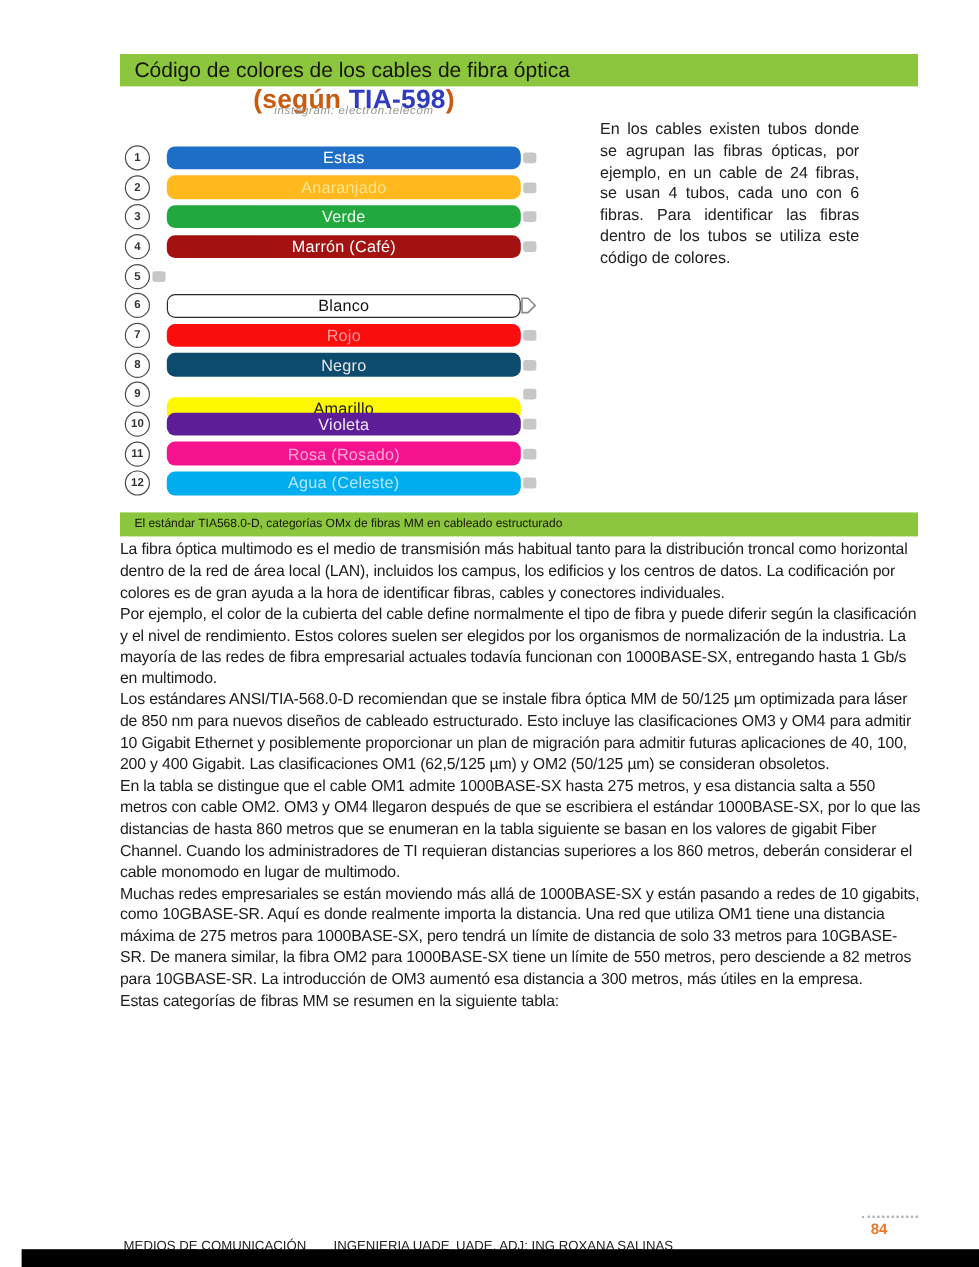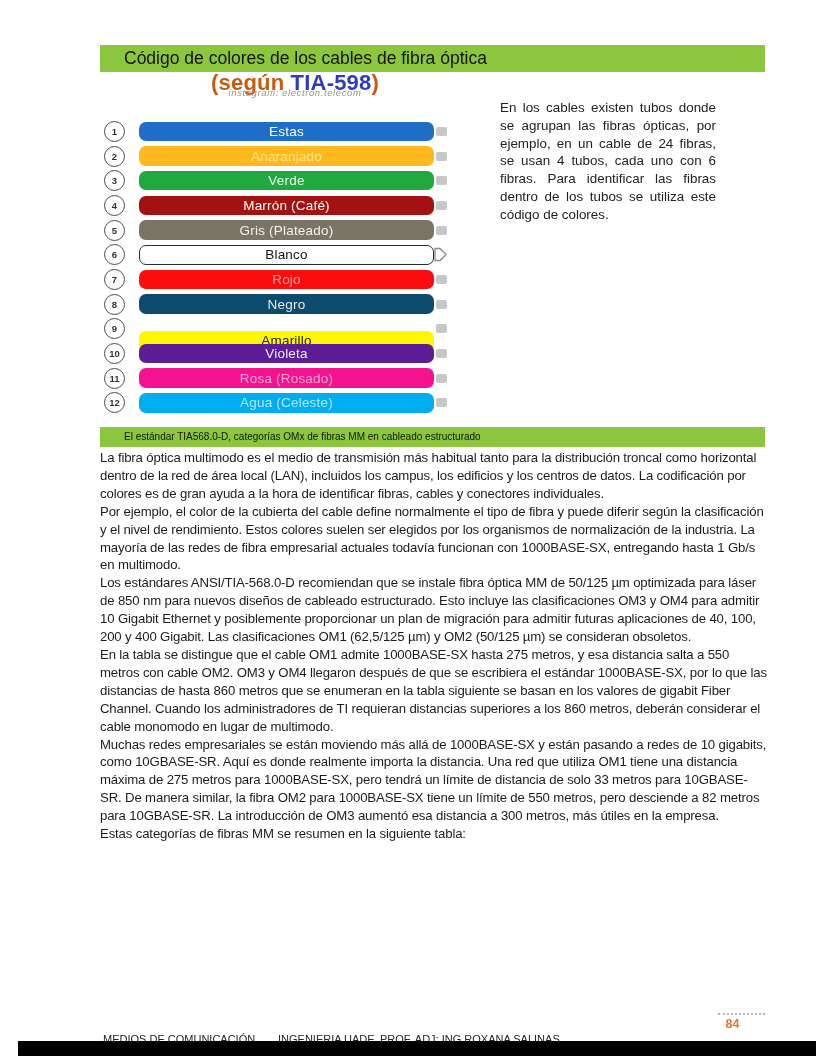--- a/index.html
+++ b/index.html
@@ -5,21 +5,21 @@
   html,body{margin:0;padding:0;}
   body{
     width:816px;height:1056px;position:relative;background:#ffffff;
     font-family:"Liberation Sans",sans-serif;color:#1a1a1a;overflow:hidden;
   }
   .abs{position:absolute;}
 
   
   .green-bar{
     left:100px;width:665px;background:#8CC63E;color:#161408;
-    box-sizing:border-box;padding-left:24px;font-weight:400;
+    box-sizing:border-box;padding-left:12px;font-weight:400;
   }
   #header1{top:45px;height:27px;line-height:27px;font-size:17.5px;}
   #header2{top:427px;height:20px;line-height:20px;font-size:10px;}
 
   
   #subtitle{top:70px;left:130px;width:330px;text-align:center;
     font-size:22px;font-weight:bold;letter-spacing:.2px;}
   #subtitle .orange{color:#C75B12;}
   #subtitle .blue{color:#2F3CC0;}
   #watermark{top:87px;left:130px;width:330px;text-align:center;
@@ -117,23 +117,20 @@
     <div class="cbar" style="background-color: rgb(163, 17, 17); color: rgb(255, 255, 255);">
       <span>Marrón (Café)</span>
     </div>
     <div class="nub"></div>
   </div>
 
   <div class="crow">
     <div class="num-circle">
         <span>5</span>
       </div>
-    <div class="cbar" style="background-color: rgb(122, 116, 103); color: rgb(242, 241, 237);">
-      <span>Gris (Plateado)</span>
-    </div>
     <div class="nub"></div>
   </div>
 
   <div class="crow">
     <div class="num-circle">
         <span>6</span>
       </div>
     <div class="cbar bar-outlined" style="background-color: rgb(255, 255, 255); color: rgb(17, 17, 17);">
       <span>Blanco</span>
     </div>
@@ -218,16 +215,16 @@
   <p>Muchas redes empresariales se están moviendo más allá de 1000BASE-SX y están pasando a redes de 10 gigabits, como 10GBASE-SR. Aquí es donde realmente importa la distancia. Una red que utiliza OM1 tiene una distancia máxima de 275 metros para 1000BASE-SX, pero tendrá un límite de distancia de solo 33 metros para 10GBASE-SR. De manera similar, la fibra OM2 para 1000BASE-SX tiene un límite de 550 metros, pero desciende a 82 metros para 10GBASE-SR. La introducción de OM3 aumentó esa distancia a 300 metros, más útiles en la empresa.</p>
   <p>Estas categorías de fibras MM se resumen en la siguiente tabla:</p>
 </div>
 
 <div id="pageno-line" class="abs"></div>
 <div id="pageno" class="abs" style="color: rgb(232, 118, 44);">84</div>
 
 <div id="footer-row" class="abs">
   <span id="footer-item-0">MEDIOS DE COMUNICACIÓN</span>
   <span id="footer-item-1">INGENIERIA UADE</span>
-  <span id="footer-item-2">PROF. ADJ: ING ROXANA SALINAS</span>
+  <span id="footer-item-2">UADE. ADJ: ING ROXANA SALINAS</span>
 </div>
 
 <div id="bottom-bar" class="abs"></div>
 
 </body></html>

